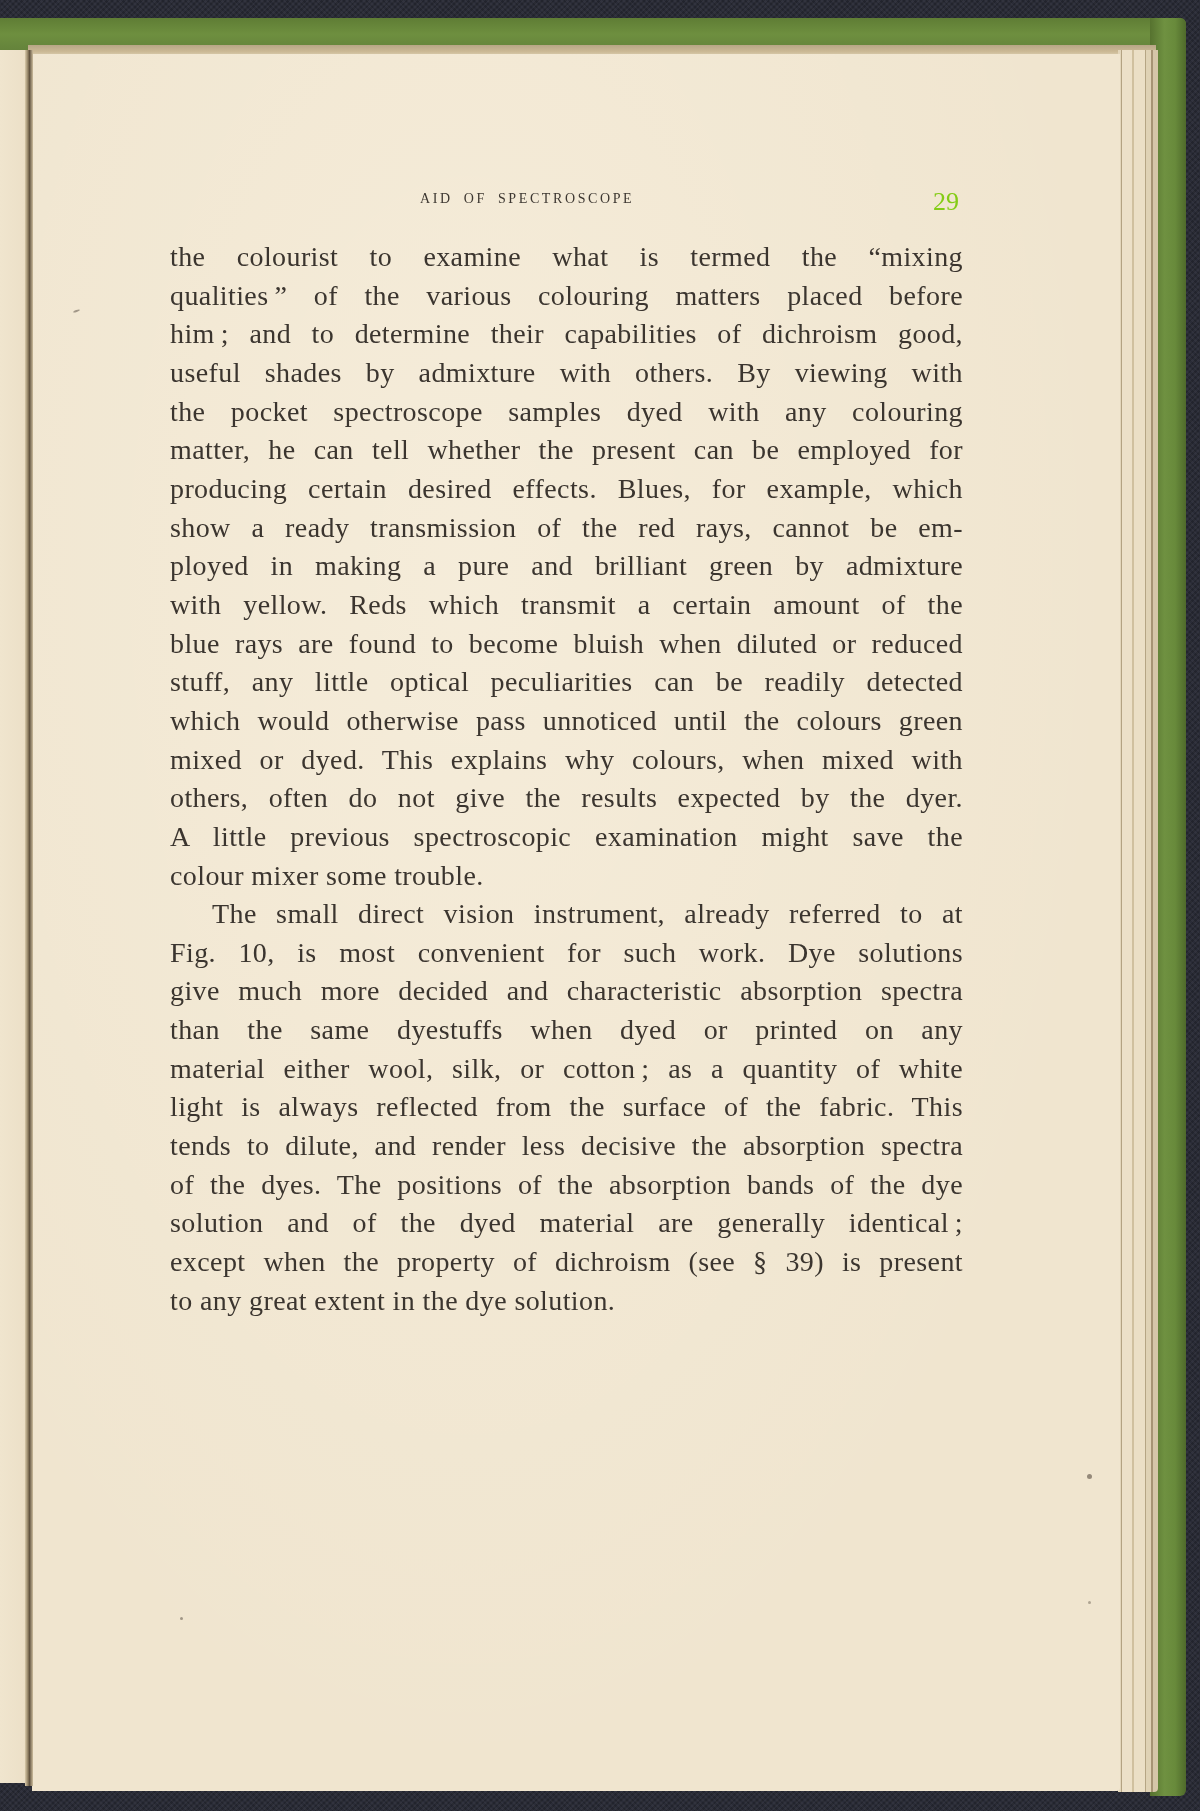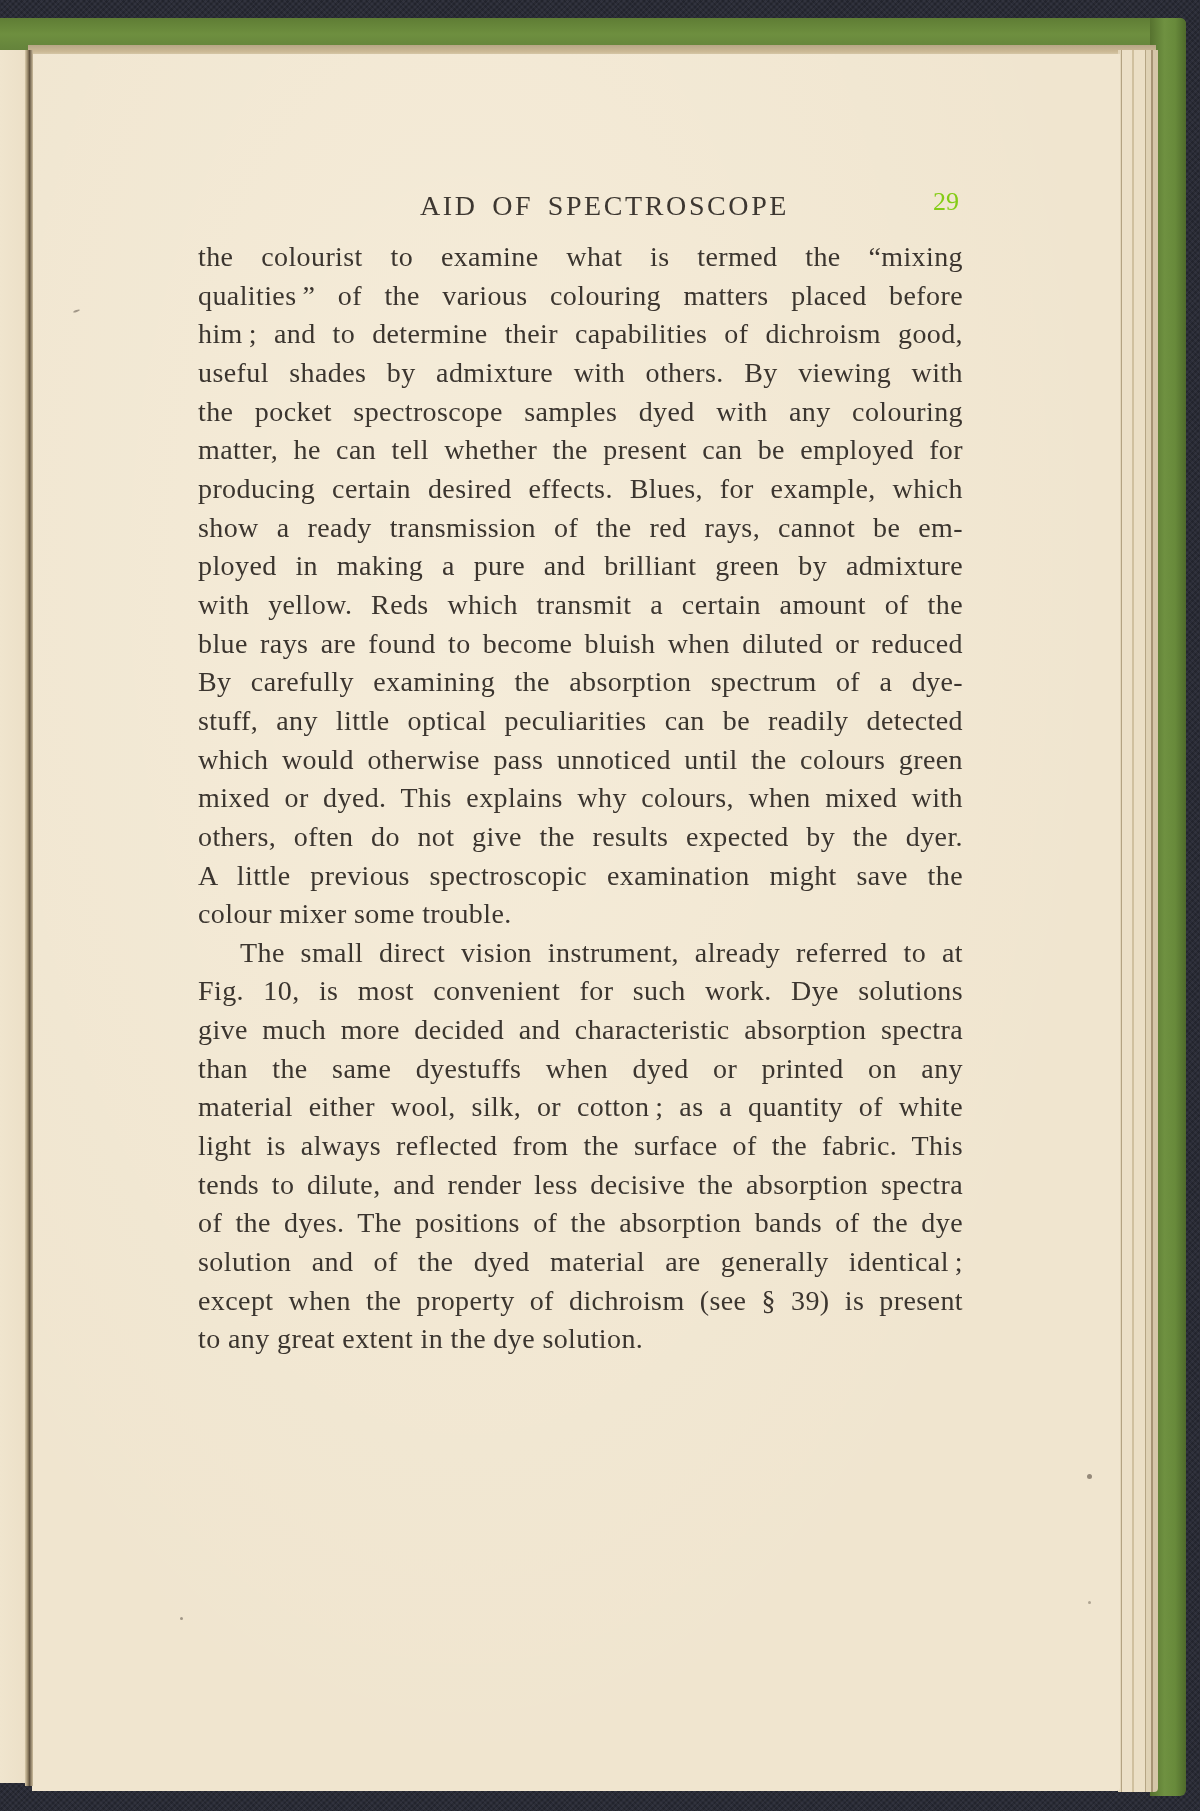--- a/index.html
+++ b/index.html
@@ -51,41 +51,40 @@
       border-radius: 0 0 4px 0;
     }
     .page {
       position: absolute; left: 32px; top: 54px; width: 1088px; height: 1737px;
       background: #f0e5cf;
       background-image: radial-gradient(ellipse at 40% 30%, rgba(255,250,238,0.35), rgba(0,0,0,0) 70%);
       border-radius: 0 0 3px 0;
     }
     .running-title {
       position: absolute; left: 420px; top: 192px;
-      font-size: 28px; line-height: 1;
+      font-size: 14px; line-height: 1;
       letter-spacing: 2.6px; word-spacing: 5px;
       color: #3d3731; white-space: nowrap;
     }
     .page-number {
       position: absolute; left: 933px; top: 189px;
       font-size: 26px; line-height: 1;
       color: #84cc16; white-space: nowrap;
     }
     .text-block {
       position: absolute; left: 170px; top: 238px; width: 793px;
       font-size: 28px; line-height: 38.66px;
       letter-spacing: 0.4px;
       color: #3b352f;
     }
     .line {
       display: block;
       height: 38.66px;
       text-align: justify;
       text-align-last: justify;
-      margin-left: 28px;
     }
     .line.last { text-align-last: left; }
     .line.indent { text-indent: 42px; }
     .speck {
       position: absolute; border-radius: 50%; background: #6d6356;
     }
   </style>
 </head>
 <body>
 
@@ -111,21 +110,20 @@
     <div class="line">qualities ” of the various colouring matters placed before</div>
     <div class="line">him ; and to determine their capabilities of dichroism good,</div>
     <div class="line">useful shades by admixture with others. By viewing with</div>
     <div class="line">the pocket spectroscope samples dyed with any colouring</div>
     <div class="line">matter, he can tell whether the present can be employed for</div>
     <div class="line">producing certain desired effects. Blues, for example, which</div>
     <div class="line">show a ready transmission of the red rays, cannot be em-</div>
     <div class="line">ployed in making a pure and brilliant green by admixture</div>
     <div class="line">with yellow. Reds which transmit a certain amount of the</div>
     <div class="line">blue rays are found to become bluish when diluted or reduced</div>
-    <div class="line">By carefully examining the absorption spectrum of a dye-</div>
     <div class="line">stuff, any little optical peculiarities can be readily detected</div>
     <div class="line">which would otherwise pass unnoticed until the colours green</div>
     <div class="line">mixed or dyed. This explains why colours, when mixed with</div>
     <div class="line">others, often do not give the results expected by the dyer.</div>
     <div class="line">A little previous spectroscopic examination might save the</div>
     <div class="line last">colour mixer some trouble.</div>
   </div>
   <div class="paragraph">
     <div class="line indent">The small direct vision instrument, already referred to at</div>
     <div class="line">Fig. 10, is most convenient for such work. Dye solutions</div>

